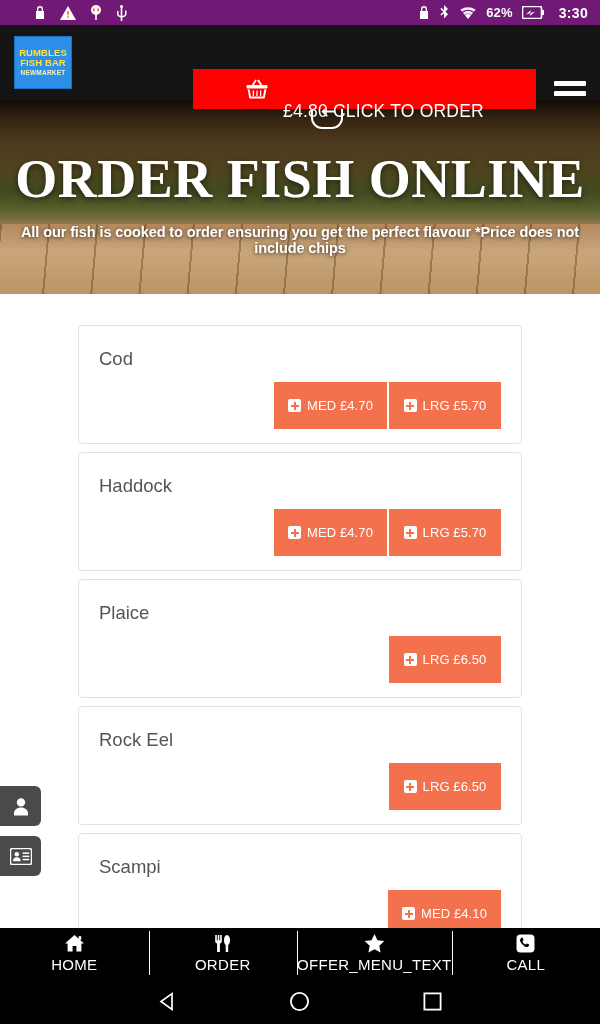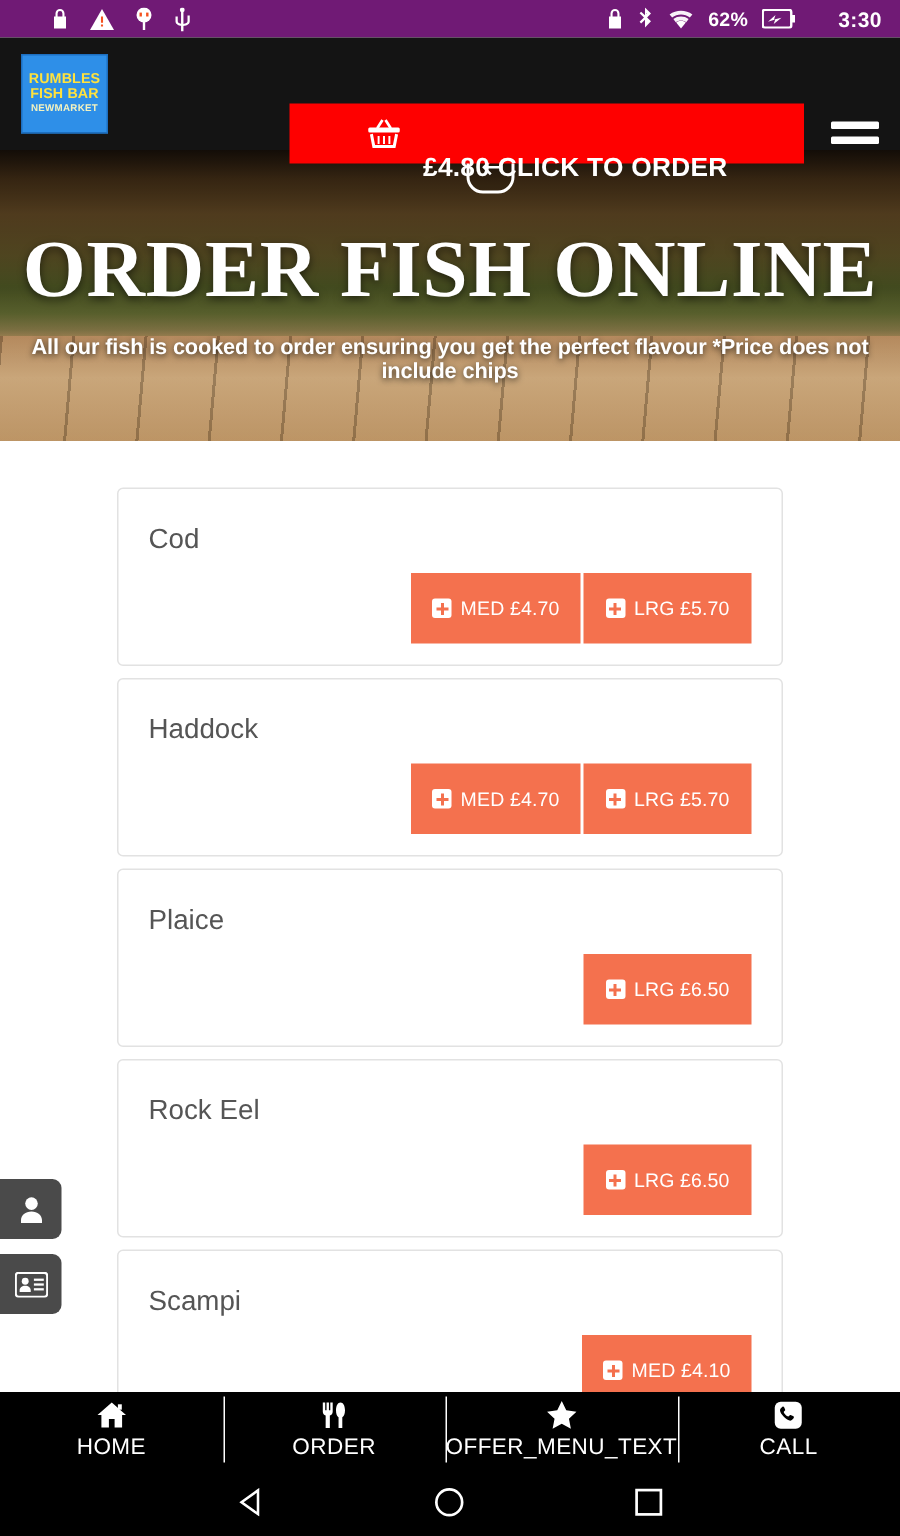--- a/index.html
+++ b/index.html
@@ -13,21 +13,21 @@
   
   .statusbar{
     position:absolute; top:0; left:0; width:600px; height:25px;
     background:#701a75; display:flex; align-items:center;
     padding:0 12px; color:#fff;
   }
   .sb-left{ display:flex; align-items:center; gap:14px; margin-left:22px; }
   .sb-right{ display:flex; align-items:center; gap:9px; margin-left:auto; }
   .sb-ico{ display:block; }
   .sb-pct{ font-size:13px; font-weight:bold; letter-spacing:.2px; }
-  .sb-time{ font-size:14px; font-weight:bold; margin-left:20px; letter-spacing:.3px; }
+  .sb-time{ font-size:14px; font-weight:bold; margin-left:6px; letter-spacing:.3px; }
 
   
   .appbar{
     position:absolute; top:25px; left:0; width:600px; height:75px;
     background:#141414; display:flex; align-items:center; z-index:40;
   }
   .logo{
     width:58px; height:53px; margin-left:14px;
     background:#2E8FE8; border:1px solid #1d6fc0;
     display:flex; flex-direction:column; align-items:center; justify-content:center;
@@ -37,21 +37,21 @@
     color:#FFE23D; font-weight:bold; font-size:9.5px; letter-spacing:.1px;
   }
   .logo .l3{
     color:#f2f2c0; font-weight:bold; font-size:6.5px; letter-spacing:.2px; margin-top:2px;
   }
   .orderbtn{
     position:absolute; left:193px; top:44px; width:343px; height:40px;
     background:#FE0000; display:flex; align-items:center; justify-content:center;
     gap:14px; cursor:pointer; border:none;
   }
-  .orderbtn .txt{ color:#fff; font-size:17.5px; font-weight:bold; letter-spacing:.2px;margin-top:44px; }
+  .orderbtn .txt{ color:#fff; font-size:17.5px; font-weight:normal; letter-spacing:.2px;margin-top:44px; }
   .hamburger{
     position:absolute; right:14px; top:52px; width:32px; height:22px;
     display:flex; flex-direction:column; justify-content:center; gap:5px; cursor:pointer;
   }
   .hamburger span{ display:block; height:5px; background:#ffffff; border-radius:1px; }
 
   
   .hero{
     position:absolute; top:100px; left:0; width:600px; height:194px;
     overflow:hidden;

